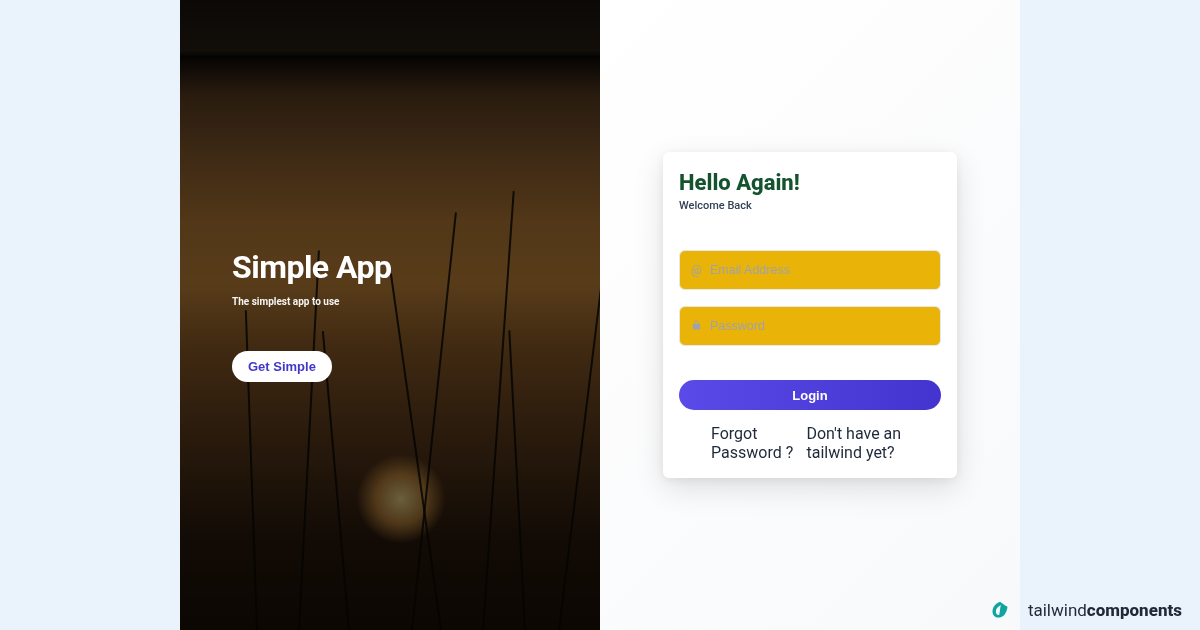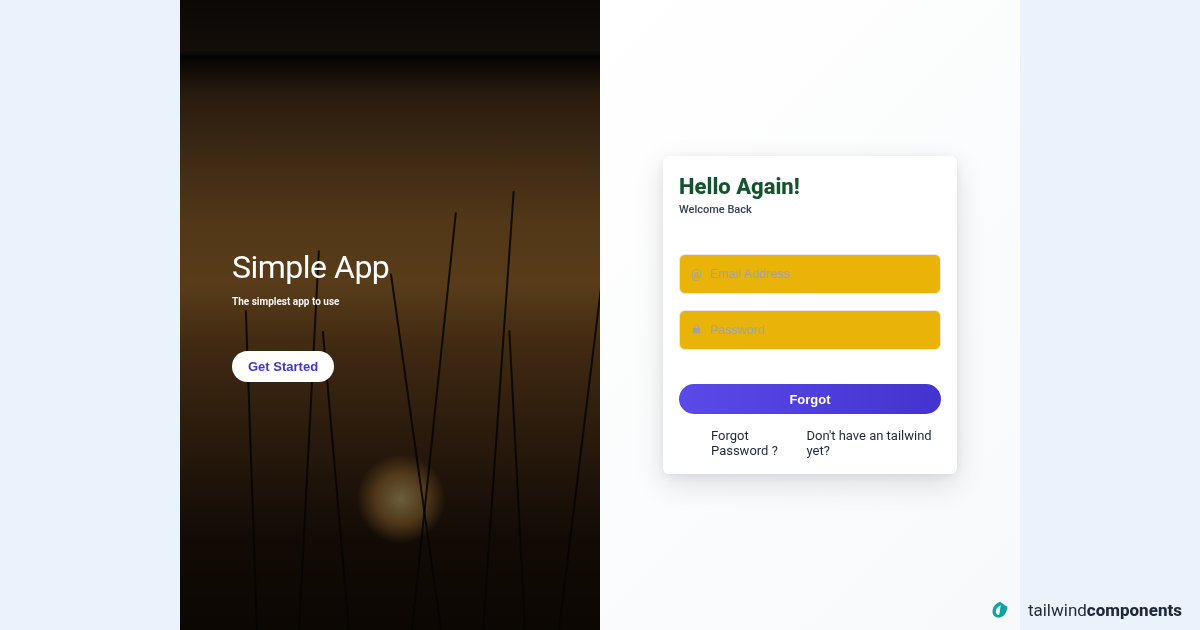--- a/index.html
+++ b/index.html
@@ -53,21 +53,21 @@
       position: absolute;
       bottom: 0;
       width: 2px;
       background: rgba(10,10,5,0.85);
       z-index: 0;
       transform-origin: bottom center;
     }
     .left-content { position: relative; z-index: 2; }
     .app-title {
       font-size: 32px;
-      font-weight: 400;
+      font-weight: 700;
       letter-spacing: -0.5px;
       margin-bottom: 10px;
     }
     .app-tagline {
       font-size: 10px;
       font-weight: 700;
       opacity: 0.95;
       margin-bottom: 44px;
     }
     .get-started-btn {
@@ -142,21 +142,21 @@
       font-size: 13px;
       font-weight: 700;
       border: none;
       border-radius: 16px;
       cursor: pointer;
     }
     .links-row {
       display: flex;
       justify-content: space-between;
       margin-top: 14px;
-      font-size: 13px;
+      font-size: 16px;
       color: #1e293b;
       padding-left: 32px;
     }
     .links-row span { cursor: pointer; }
     .brand-footer {
       position: absolute;
       right: 18px;
       bottom: 10px;
       display: flex;
       align-items: center;
@@ -185,21 +185,21 @@
     <div class="grass" style="left:40%;height:300px;transform:rotate(-5deg)"></div>
     <div class="grass" style="left:55%;height:420px;transform:rotate(6deg)"></div>
     <div class="grass" style="left:62%;height:360px;transform:rotate(-8deg)"></div>
     <div class="grass" style="left:72%;height:440px;transform:rotate(4deg)"></div>
     <div class="grass" style="left:82%;height:300px;transform:rotate(-3deg)"></div>
     <div class="grass" style="left:90%;height:380px;transform:rotate(7deg)"></div>
 
     <div class="left-content">
       <h1 class="app-title">Simple App</h1>
       <p class="app-tagline">The simplest app to use</p>
-      <button class="get-started-btn">Get Started</button>
+      <button class="get-started-btn">Get Simple</button>
     </div>
   </div>
 
   <div class="right-panel">
     <form class="login-card">
       <h2 class="card-title">Hello Again!</h2>
       <p class="card-subtitle">Welcome Back</p>
 
       <div class="input-wrap">
         <span class="input-icon">@</span>
@@ -208,21 +208,21 @@
 
       <div class="input-wrap">
         <span class="input-icon">
           <svg width="11" height="12" viewBox="0 0 24 24" fill="currentColor">
               <path d="M12 2a5 5 0 0 0-5 5v3H6a2 2 0 0 0-2 2v8a2 2 0 0 0 2 2h12a2 2 0 0 0 2-2v-8a2 2 0 0 0-2-2h-1V7a5 5 0 0 0-5-5zm-3 5a3 3 0 1 1 6 0v3H9V7z"></path>
             </svg>
         </span>
         <input type="password" class="text-input" placeholder="Password" style="">
       </div>
 
-      <button type="button" class="login-btn">Forgot</button>
+      <button type="button" class="login-btn">Login</button>
 
       <div class="links-row">
         <span>Forgot Password ?</span>
         <span>Don't have an tailwind yet?</span>
       </div>
     </form>
   </div>
 
 </div>
 

